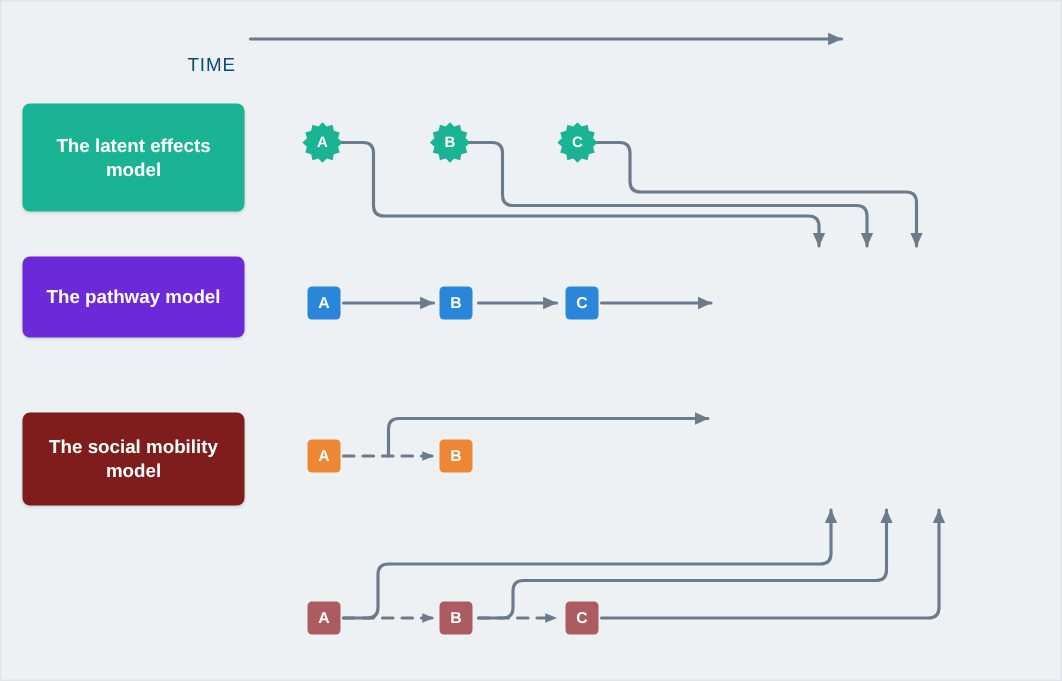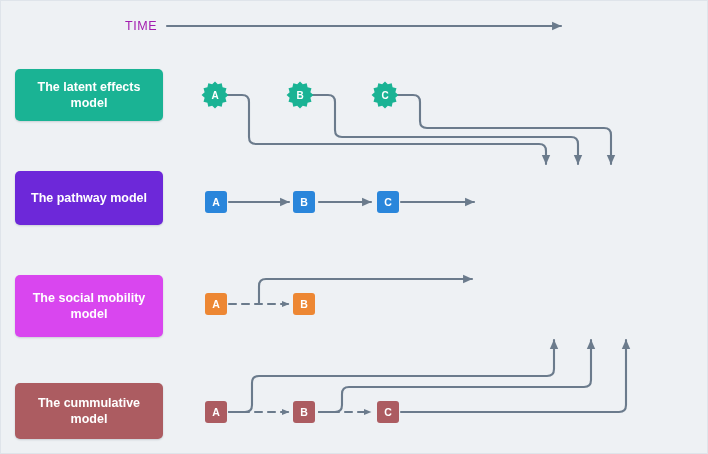--- a/index.html
+++ b/index.html
@@ -20,46 +20,46 @@
   #diagram-svg {
     position: absolute;
     left: 0;
     top: 0;
     width: 708px;
     height: 454px;
   }
   .time-label {
     position: absolute;
     left: 124px;
-    top: 18px;
+    top: 35px;
     font-size: 12.5px;
     letter-spacing: 0.6px;
-    color: #a21caf;
+    color: #0c4a6e;
     font-family: "Liberation Sans", sans-serif;
   }
   .model-label {
     position: absolute;
     left: 14px;
     width: 148px;
     border-radius: 5px;
     color: #ffffff;
     font-size: 12.5px;
     font-weight: bold;
     line-height: 16px;
     text-align: center;
     display: flex;
     align-items: center;
     justify-content: center;
     box-shadow: 0 1px 2px rgba(40,55,70,0.18);
     box-sizing: border-box;
     padding: 4px 8px;
   }
-  #label-latent   { top: 68px;  height: 52px; background: #1ab394; }
+  #label-latent   { top: 68px;  height: 72px; background: #1ab394; }
   #label-pathway  { top: 170px; height: 54px; background: #6d28d9; }
-  #label-social   { top: 274px; height: 62px; background: #d946ef; }
+  #label-social   { top: 274px; height: 62px; background: #7f1d1d; }
   #label-cumul    { top: 382px; height: 56px; background: #ac5c61; }
 
   .node {
     position: absolute;
     width: 22px;
     height: 22px;
     border-radius: 3px;
     color: #ffffff;
     font-size: 10.5px;
     font-weight: bold;
@@ -157,23 +157,20 @@
 
   <div class="model-label" id="label-latent">
     <span>The latent effects model</span>
   </div>
   <div class="model-label" id="label-pathway">
     <span>The pathway model</span>
   </div>
   <div class="model-label" id="label-social">
     <span>The social mobility model</span>
   </div>
-  <div class="model-label" id="label-cumul">
-    <span>The cummulative model</span>
-  </div>
 
   <div class="star-node" style="left:200px; top:80px;">
     <svg width="28" height="28" viewBox="0 0 100 100">
       <path fill="#1ab394" d="M50 2 L60 12 L74 8 L77 22 L91 26 L87 40 L98 50 L87 60 L91 74 L77 78 L74 92 L60 88 L50 98 L40 88 L26 92 L23 78 L9 74 L13 60 L2 50 L13 40 L9 26 L23 22 L26 8 L40 12 Z"></path>
     </svg>
     <span class="star-letter">A</span>
   </div>
   <div class="star-node" style="left:285px; top:80px;">
     <svg width="28" height="28" viewBox="0 0 100 100">
       <path fill="#1ab394" d="M50 2 L60 12 L74 8 L77 22 L91 26 L87 40 L98 50 L87 60 L91 74 L77 78 L74 92 L60 88 L50 98 L40 88 L26 92 L23 78 L9 74 L13 60 L2 50 L13 40 L9 26 L23 22 L26 8 L40 12 Z"></path>

